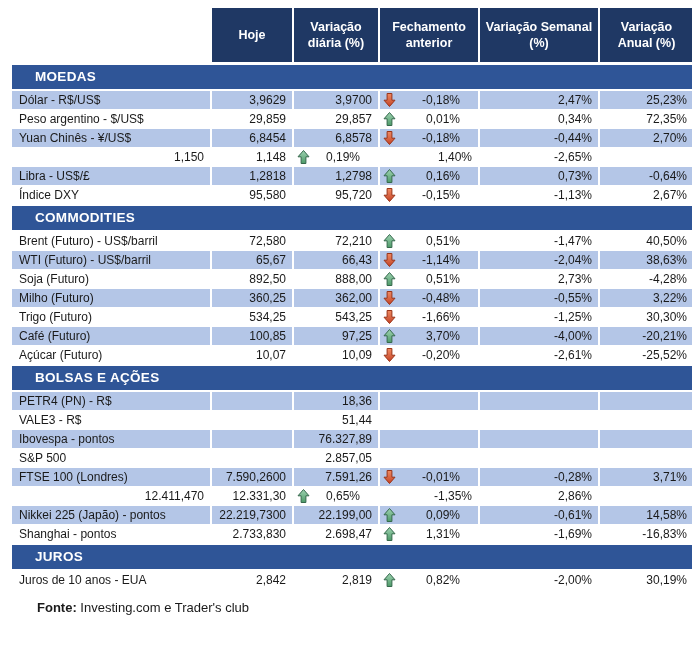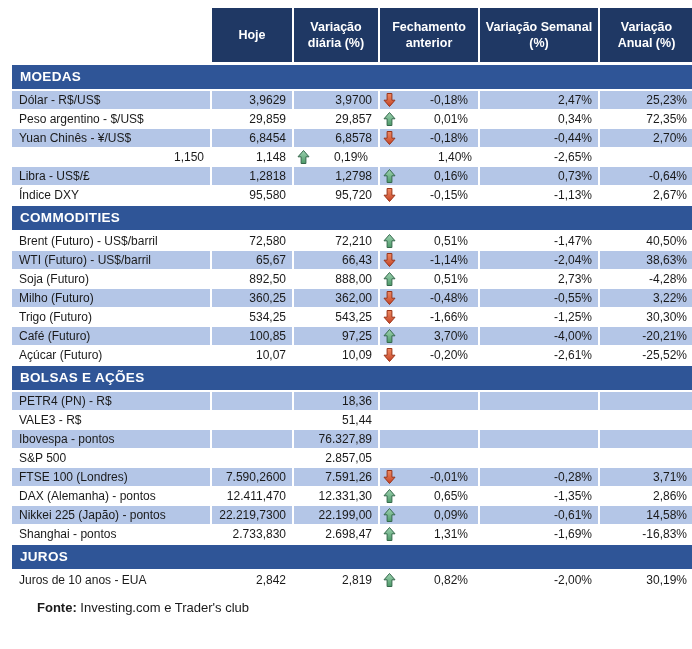--- a/index.html
+++ b/index.html
@@ -42,40 +42,40 @@
     padding:0 4px;
   }
   .hcorner{background:transparent;}
   .band{
     background:var(--band-bg);
     color:#fff;
     font-weight:bold;
     font-size:13.5px;
     height:24px;
     line-height:24px;
-    padding-left:8px;
+    padding-left:23px;
     letter-spacing:.3px;
     margin:2px 0;
   }
   .row{
     height:18px;
     margin-bottom:1px;
     font-size:12px;
   }
   .cell{
     display:flex;
     align-items:center;
     white-space:nowrap;
     overflow:hidden;
     background:transparent;
   }
   .row.shaded .cell{background:var(--row-shaded);}
   .cell.label{padding-left:7px;justify-content:flex-start;}
   .cell.num{padding-right:6px;justify-content:flex-end;}
-  .cell.diaria{padding-left:3px;padding-right:10px;justify-content:space-between;}
+  .cell.diaria{padding-left:3px;padding-right:18px;justify-content:space-between;}
   .arrow{flex:0 0 auto;}
   .arrow-spacer{width:13px;flex:0 0 auto;}
   .arrow.up path{fill:url(#grad-up);stroke:#35684C;stroke-width:1;}
   .arrow.down path{fill:url(#grad-down);stroke:#993318;stroke-width:1;}
   .footer{
     position:absolute;
     left:5px;top:600px;
     font-size:13px;
   }
   .footer .bold{font-weight:bold;margin-left:32px;}
@@ -332,21 +332,20 @@
           <div class="cell diaria">
             <svg viewBox="0 0 12 14" width="13" height="14" class="arrow down">
               <path d="M6 13.5 L11.5 7.2 L8.4 7.2 L8.4 0.5 L3.6 0.5 L3.6 7.2 L0.5 7.2 Z"></path>
             </svg>
             <span>-0,01%</span>
           </div>
           <div class="cell num">-0,28%</div>
           <div class="cell num">3,71%</div>
         </div>
         <div class="grid row">
-          <div class="cell label">DAX (Alemanha) - pontos</div>
           <div class="cell num">12.411,470</div>
           <div class="cell num">12.331,30</div>
           <div class="cell diaria">
             <svg viewBox="0 0 12 14" width="13" height="14" class="arrow up">
               <path d="M6 0.5 L11.5 6.8 L8.4 6.8 L8.4 13.5 L3.6 13.5 L3.6 6.8 L0.5 6.8 Z"></path>
             </svg>
             <span>0,65%</span>
           </div>
           <div class="cell num">-1,35%</div>
           <div class="cell num">2,86%</div>

